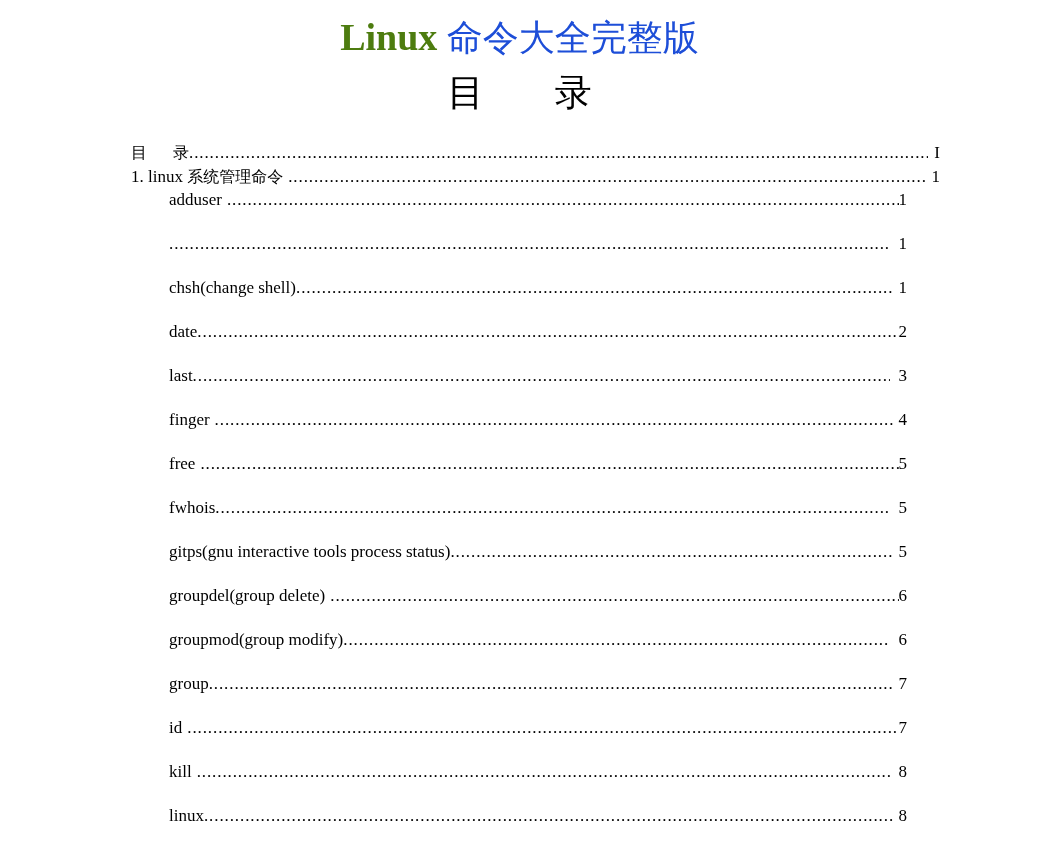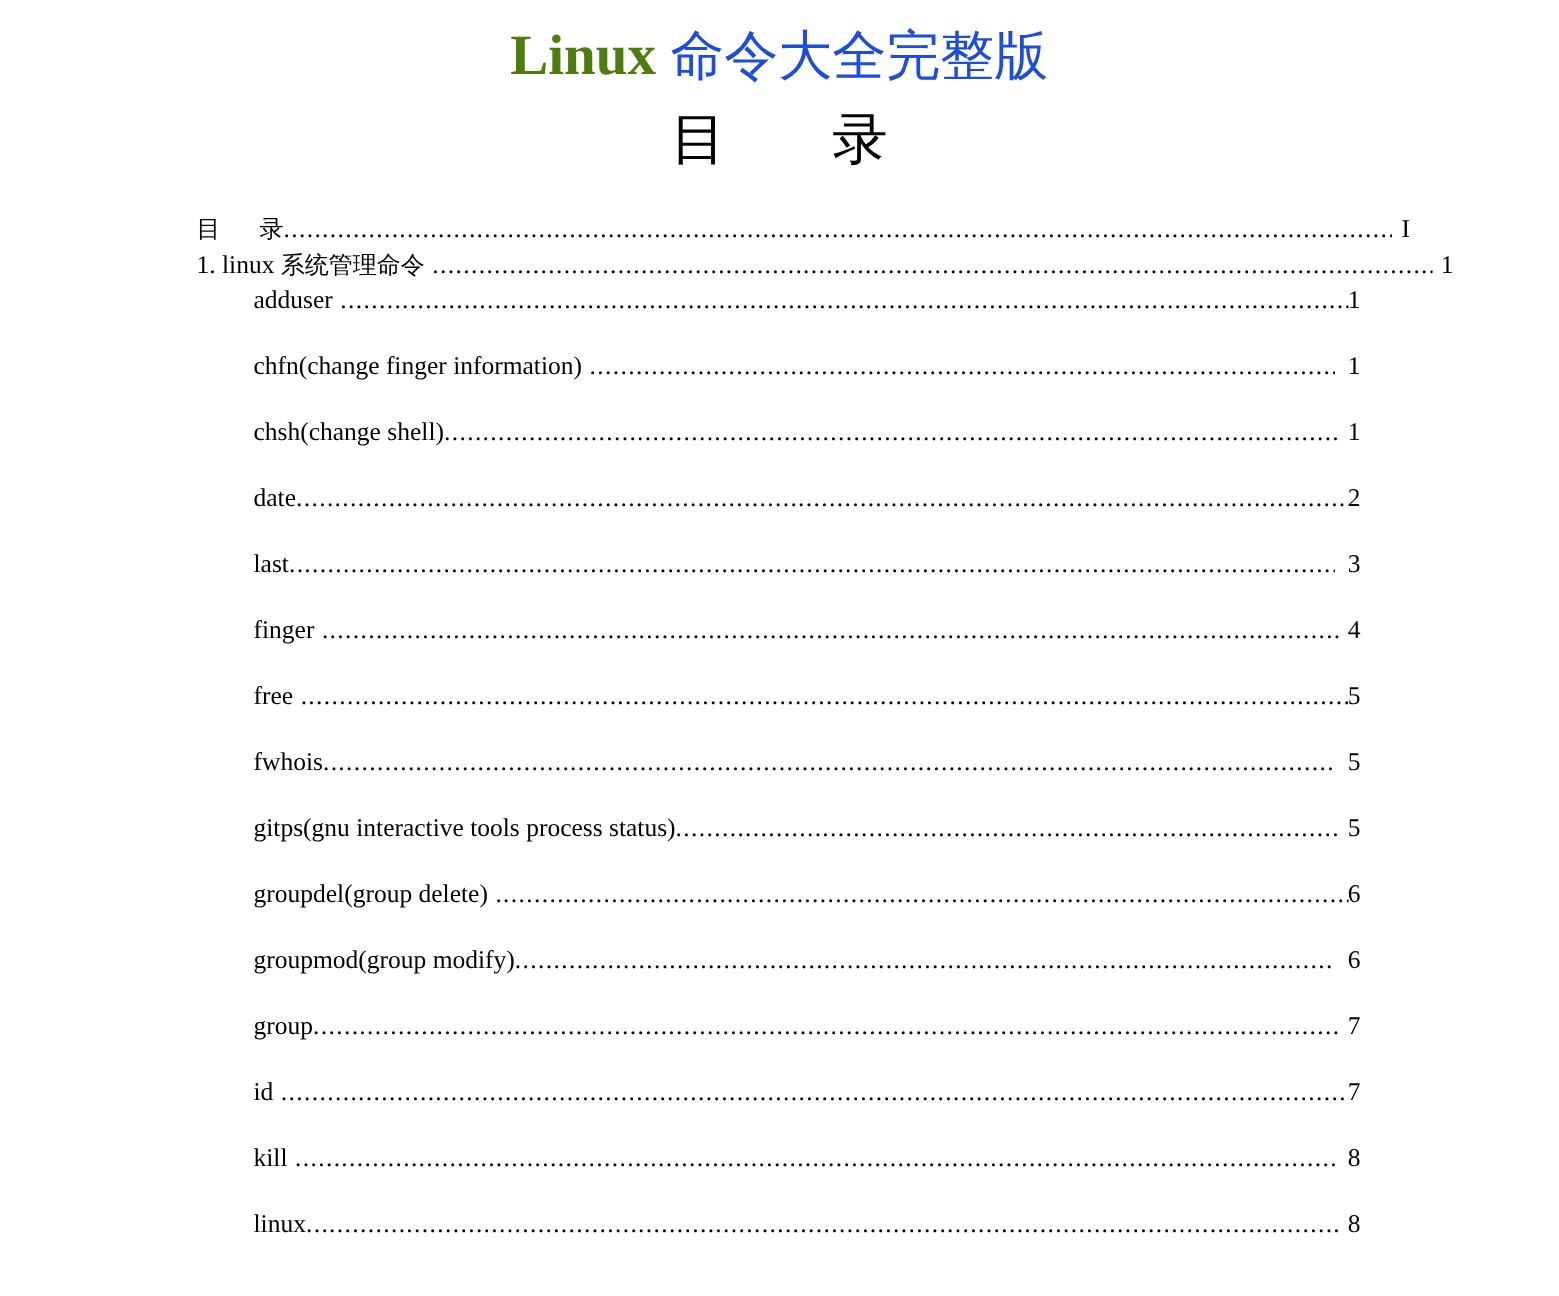--- a/index.html
+++ b/index.html
@@ -77,21 +77,21 @@
     font-size: 17px;
     line-height: 22px;
     white-space: nowrap;
     overflow: hidden;
   }
 
   
   .toc-entry.lvl1 {
     height: 23px;
     padding-left: 131px;
-    padding-right: 70px;
+    padding-right: 99px;
   }
   .toc-entry.lvl1.first { height: 24px; padding-right: 99px; }
 
   .toc-entry.lvl2 {
     padding-left: 169px;
     padding-right: 132px;
     justify-content: flex-end;
   }
 
   .entry-label {
@@ -155,21 +155,20 @@
         <span class="entry-label"><span>1. linux </span><span class="cjk">系统管理命令</span><span class="sp-sm"></span></span>
         <span class="leader">...................................................................................................................................................................................................................................................................</span>
         <span class="entry-page pg-pad-1">1</span>
       </div>
       <div class="toc-entry lvl2">
         <span class="entry-label">adduser<span class="sp-sm"></span></span>
         <span class="leader">...................................................................................................................................................................................................................................................................</span>
         <span class="entry-page pg-pad-0">1</span>
       </div>
       <div class="toc-entry lvl2">
-        <span class="entry-label">chfn(change finger information)<span class="sp-sm"></span></span>
         <span class="leader">...................................................................................................................................................................................................................................................................</span>
         <span class="entry-page pg-pad-2">1</span>
       </div>
       <div class="toc-entry lvl2">
         <span class="entry-label">chsh(change shell)</span>
         <span class="leader">...................................................................................................................................................................................................................................................................</span>
         <span class="entry-page pg-pad-1">1</span>
       </div>
       <div class="toc-entry lvl2">
         <span class="entry-label">date</span>

